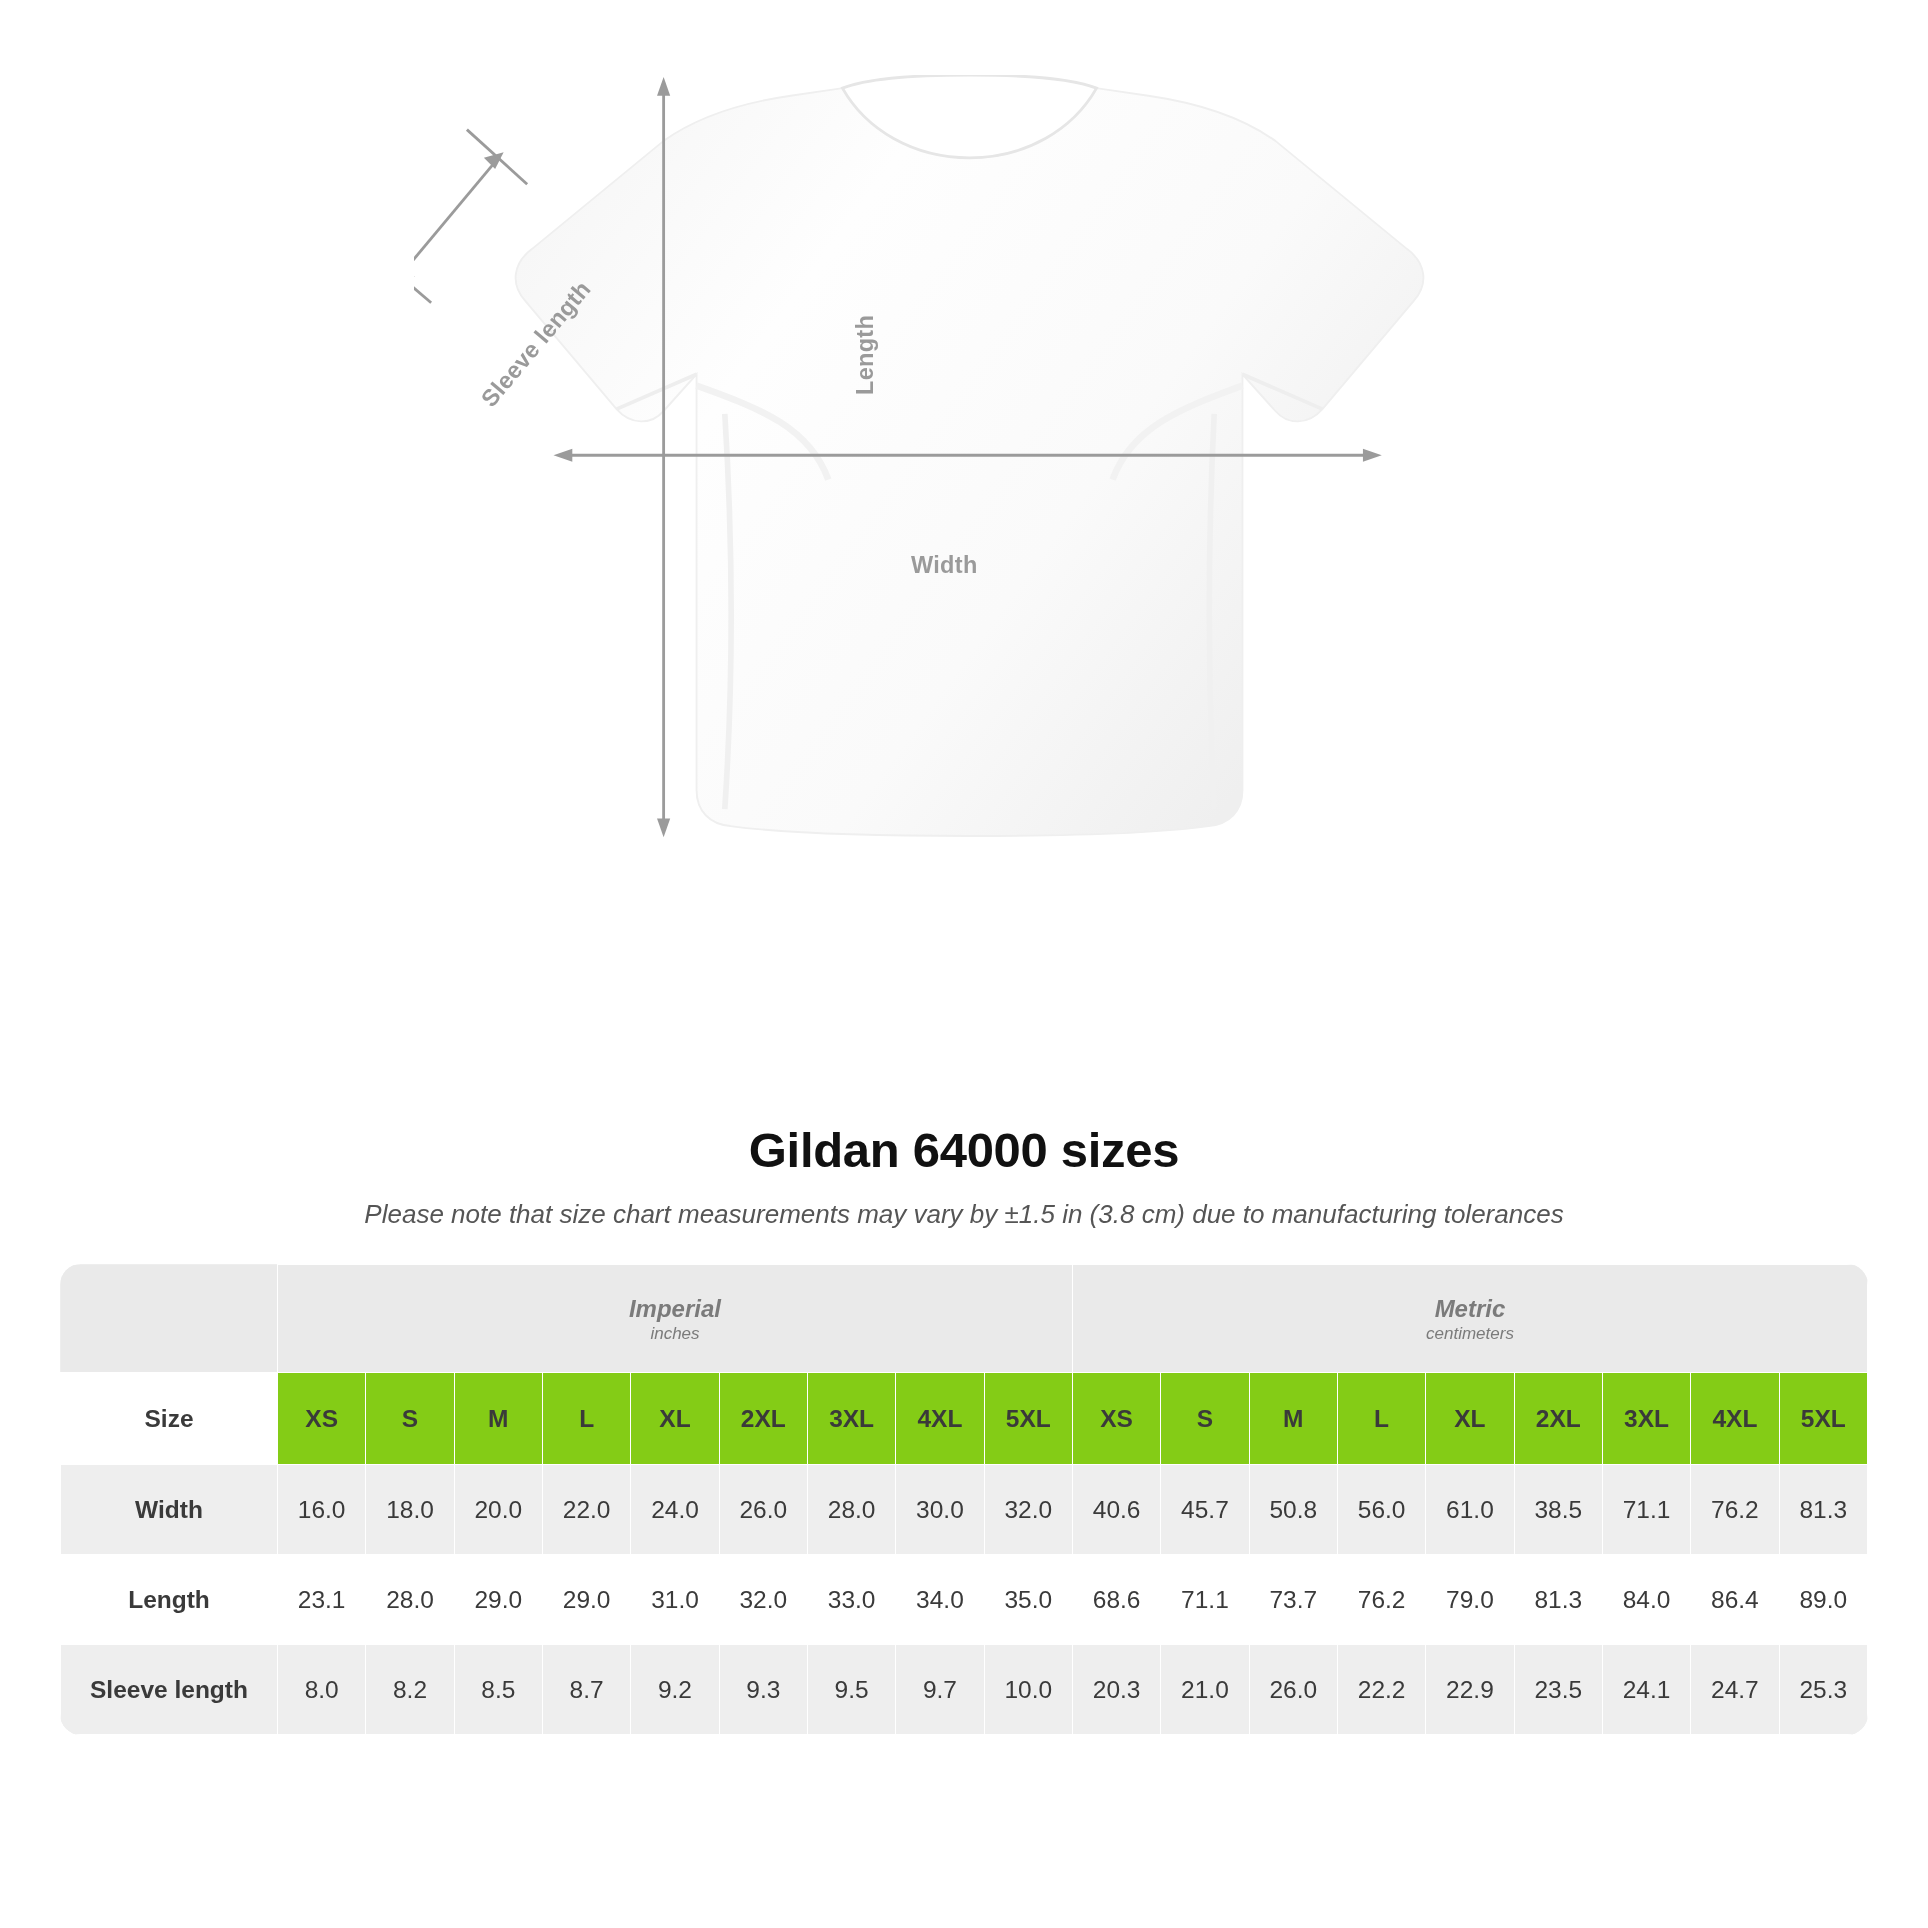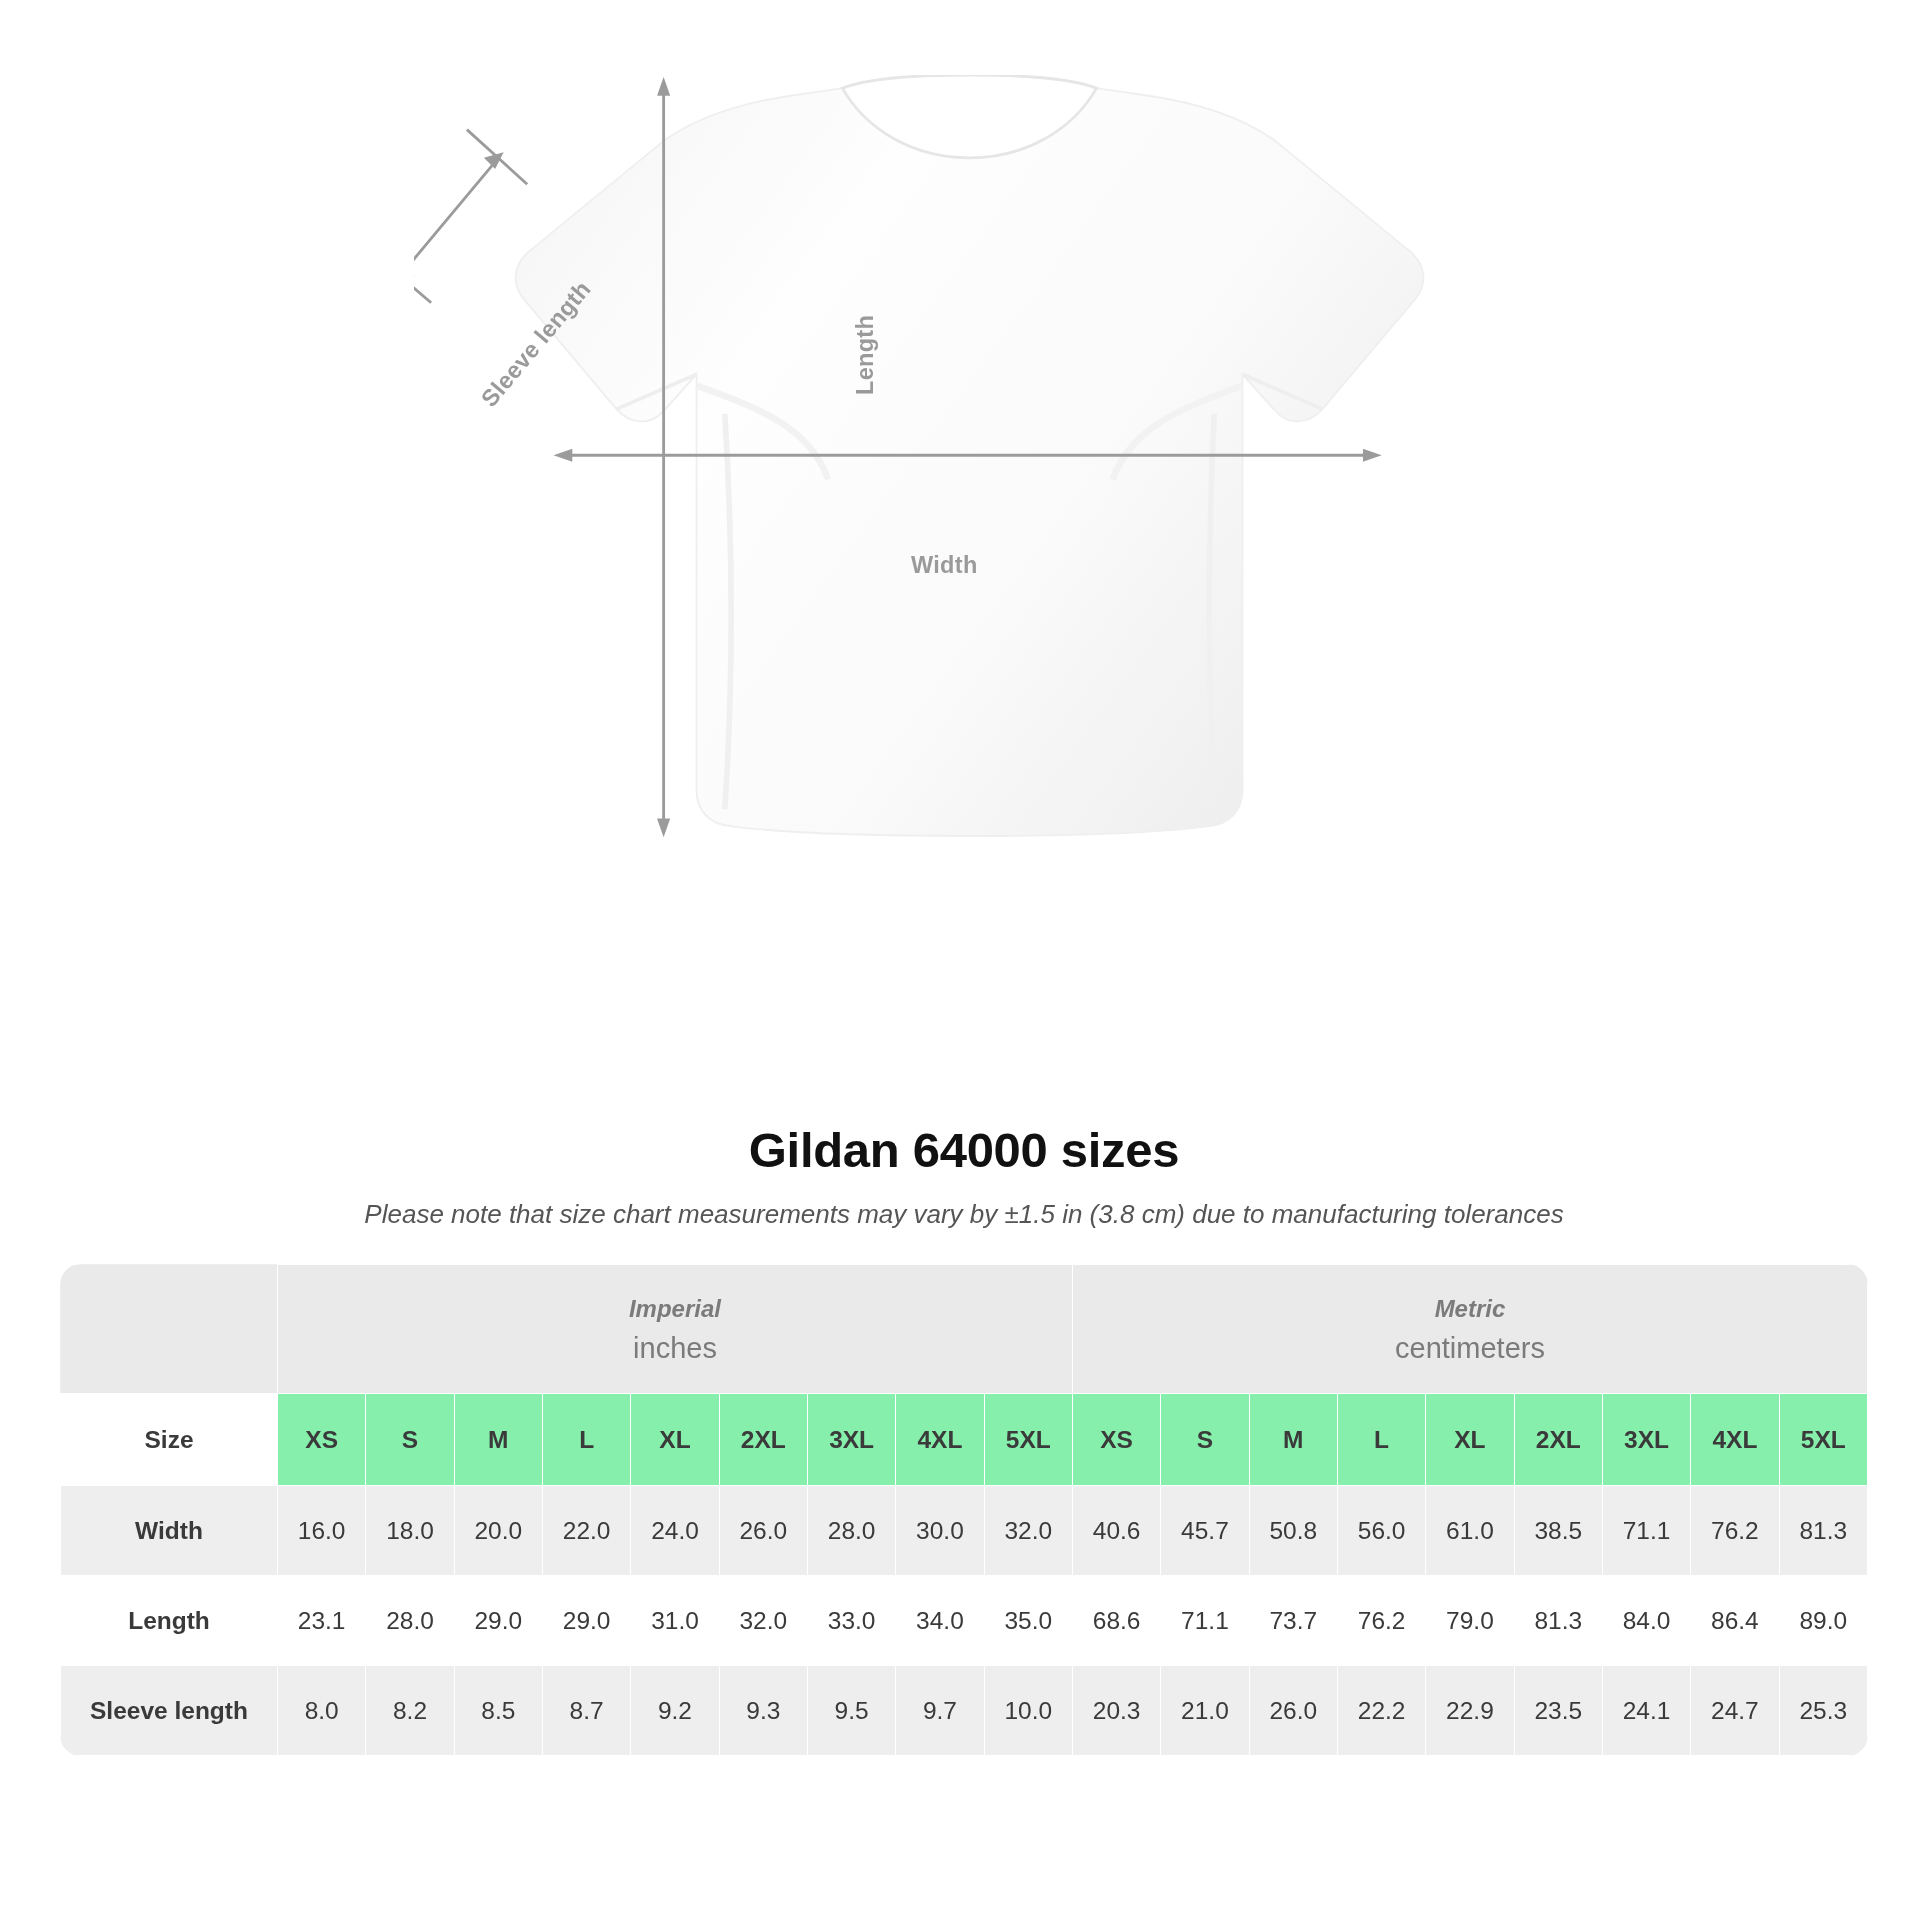--- a/index.html
+++ b/index.html
@@ -117,27 +117,28 @@
     border: none;
     padding: 30px 0 28px 0;
   }
   .unit-name {
     font-size: 24px;
     font-weight: bold;
     font-style: italic;
     color: #7b7b7b;
   }
   .unit-sub {
-    font-size: 29px;
+    font-size: 17px;
+    font-style: italic;
     color: #7b7b7b;
-    margin-top: 9px;
+    margin-top: 1px;
   }
 
   .header-row td {
-    background: #86efac;
+    background: #84cc16;
     font-weight: bold;
     color: #4a4a4a;
     height: 89px;
     font-size: 25.4px;
   }
   .header-row td.row-title {
     background: #ffffff;
   }
 
   .data-row td {

